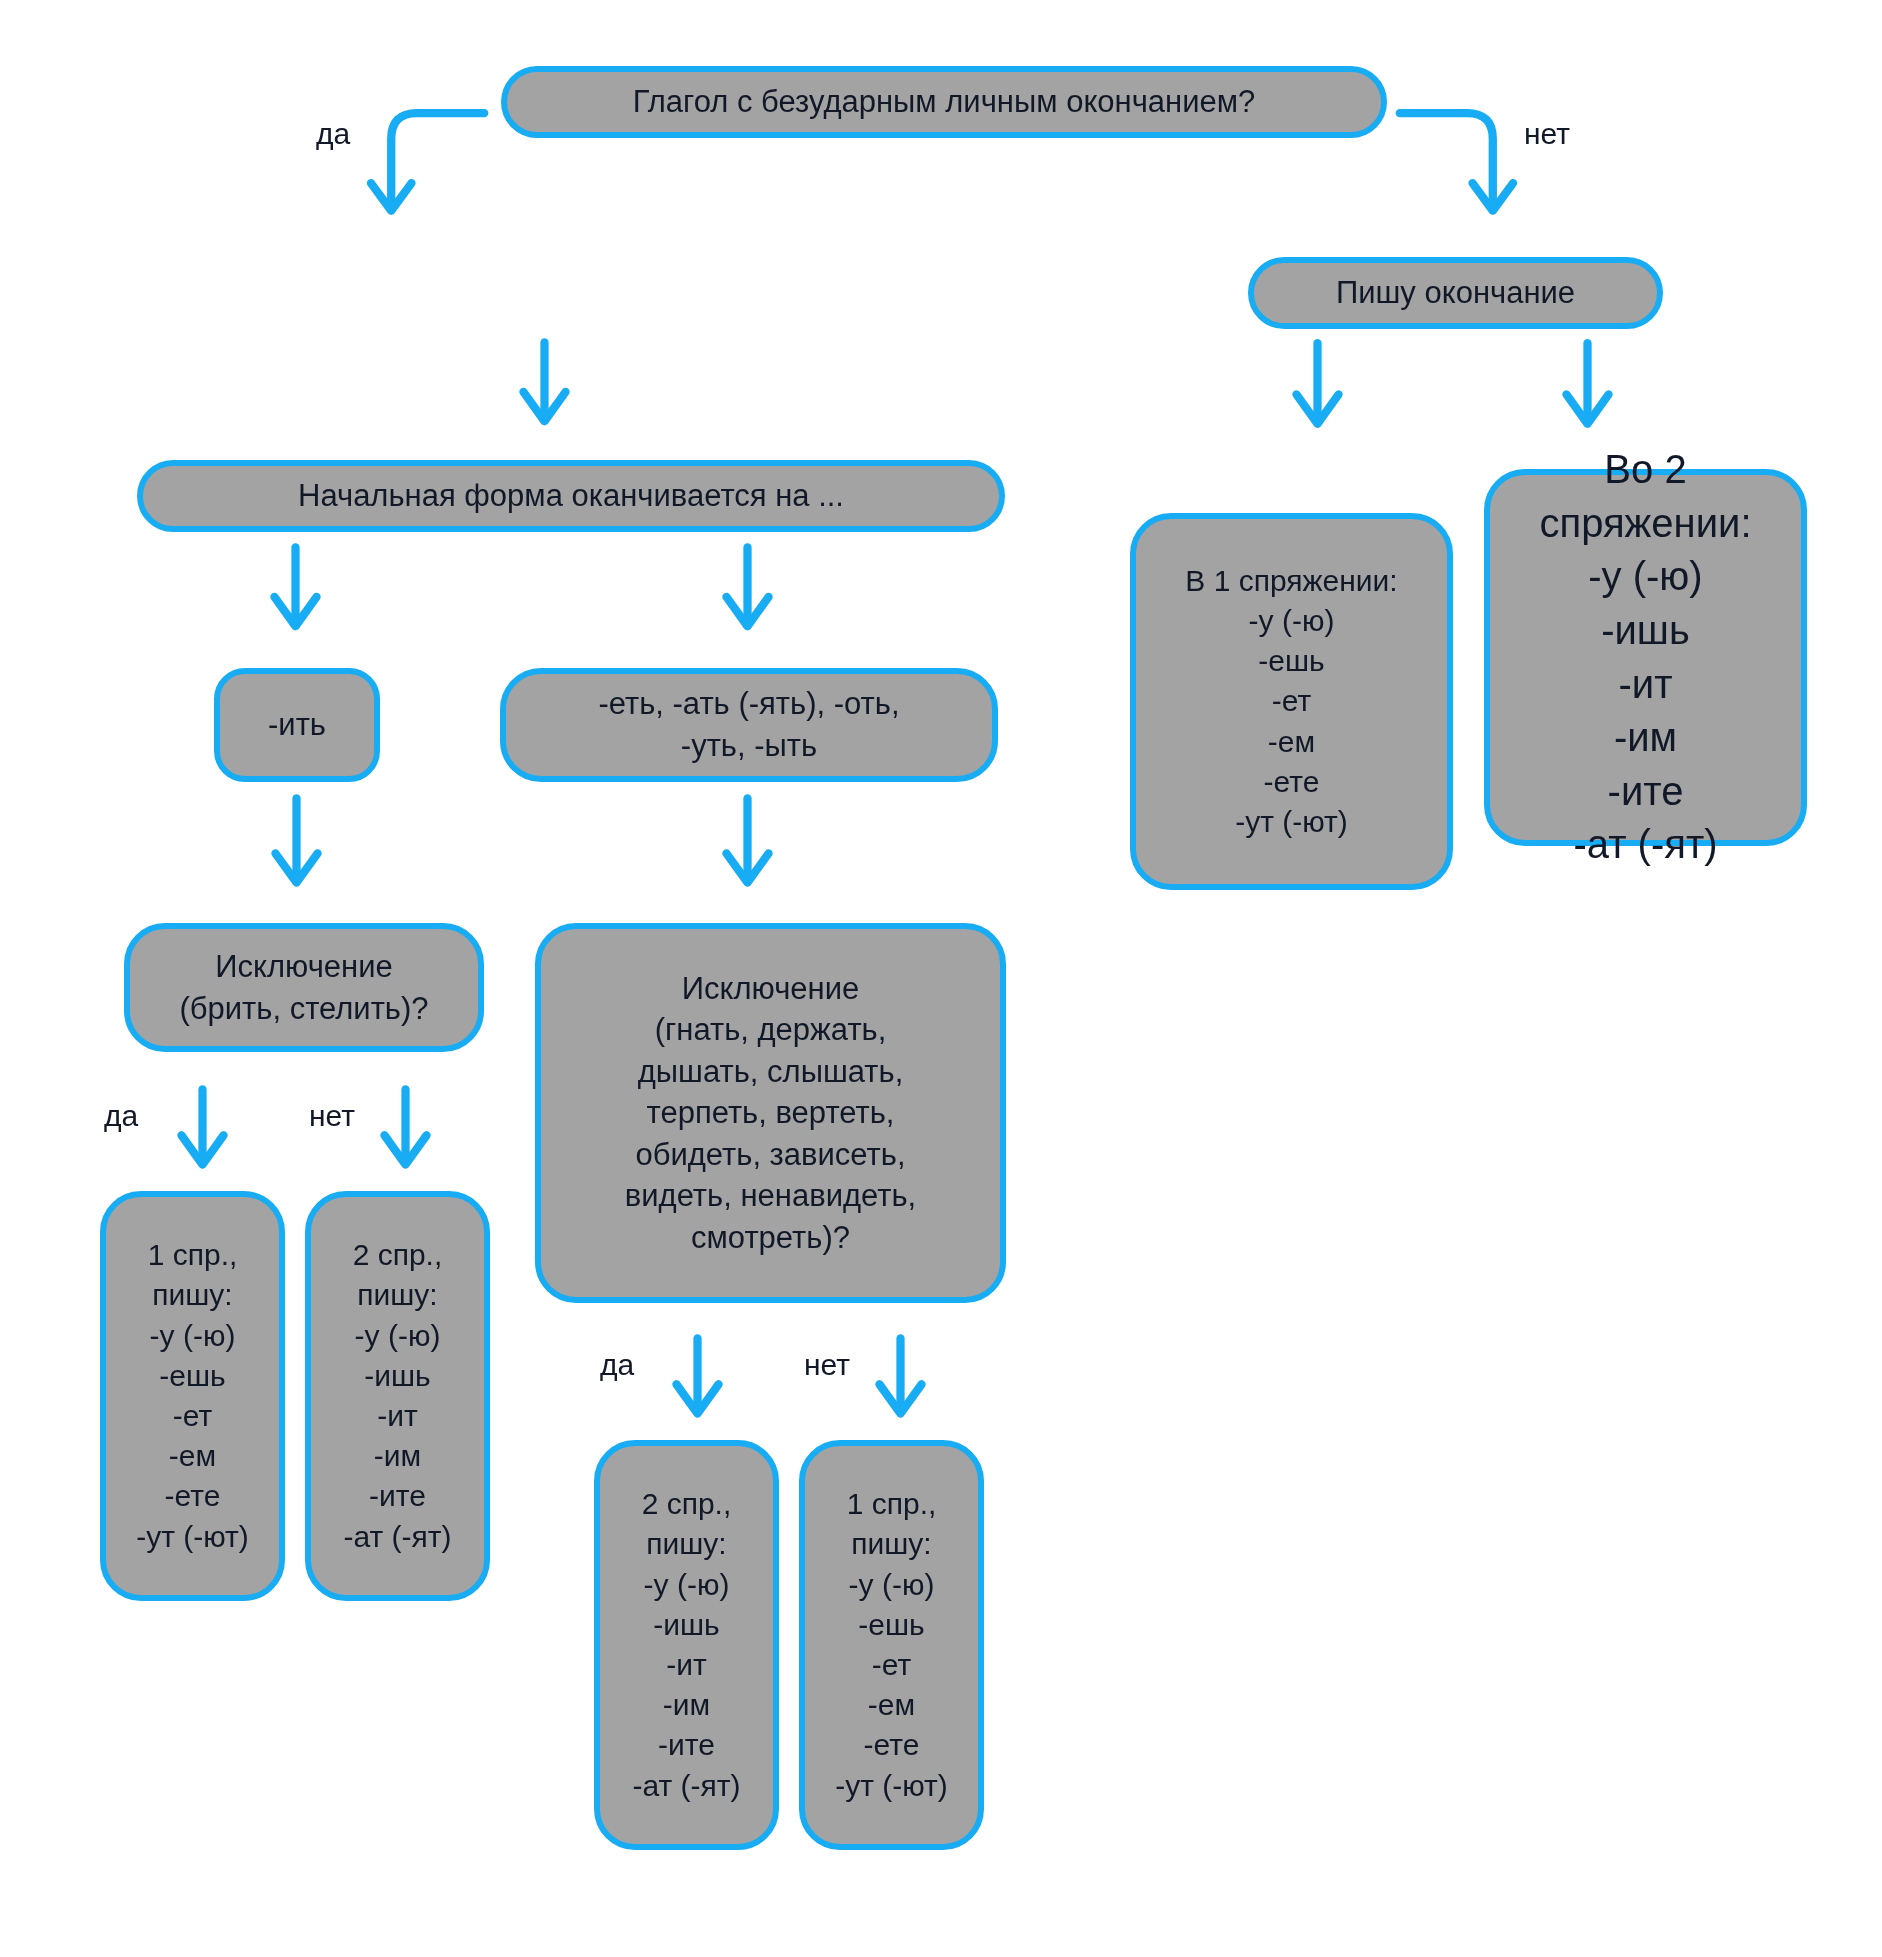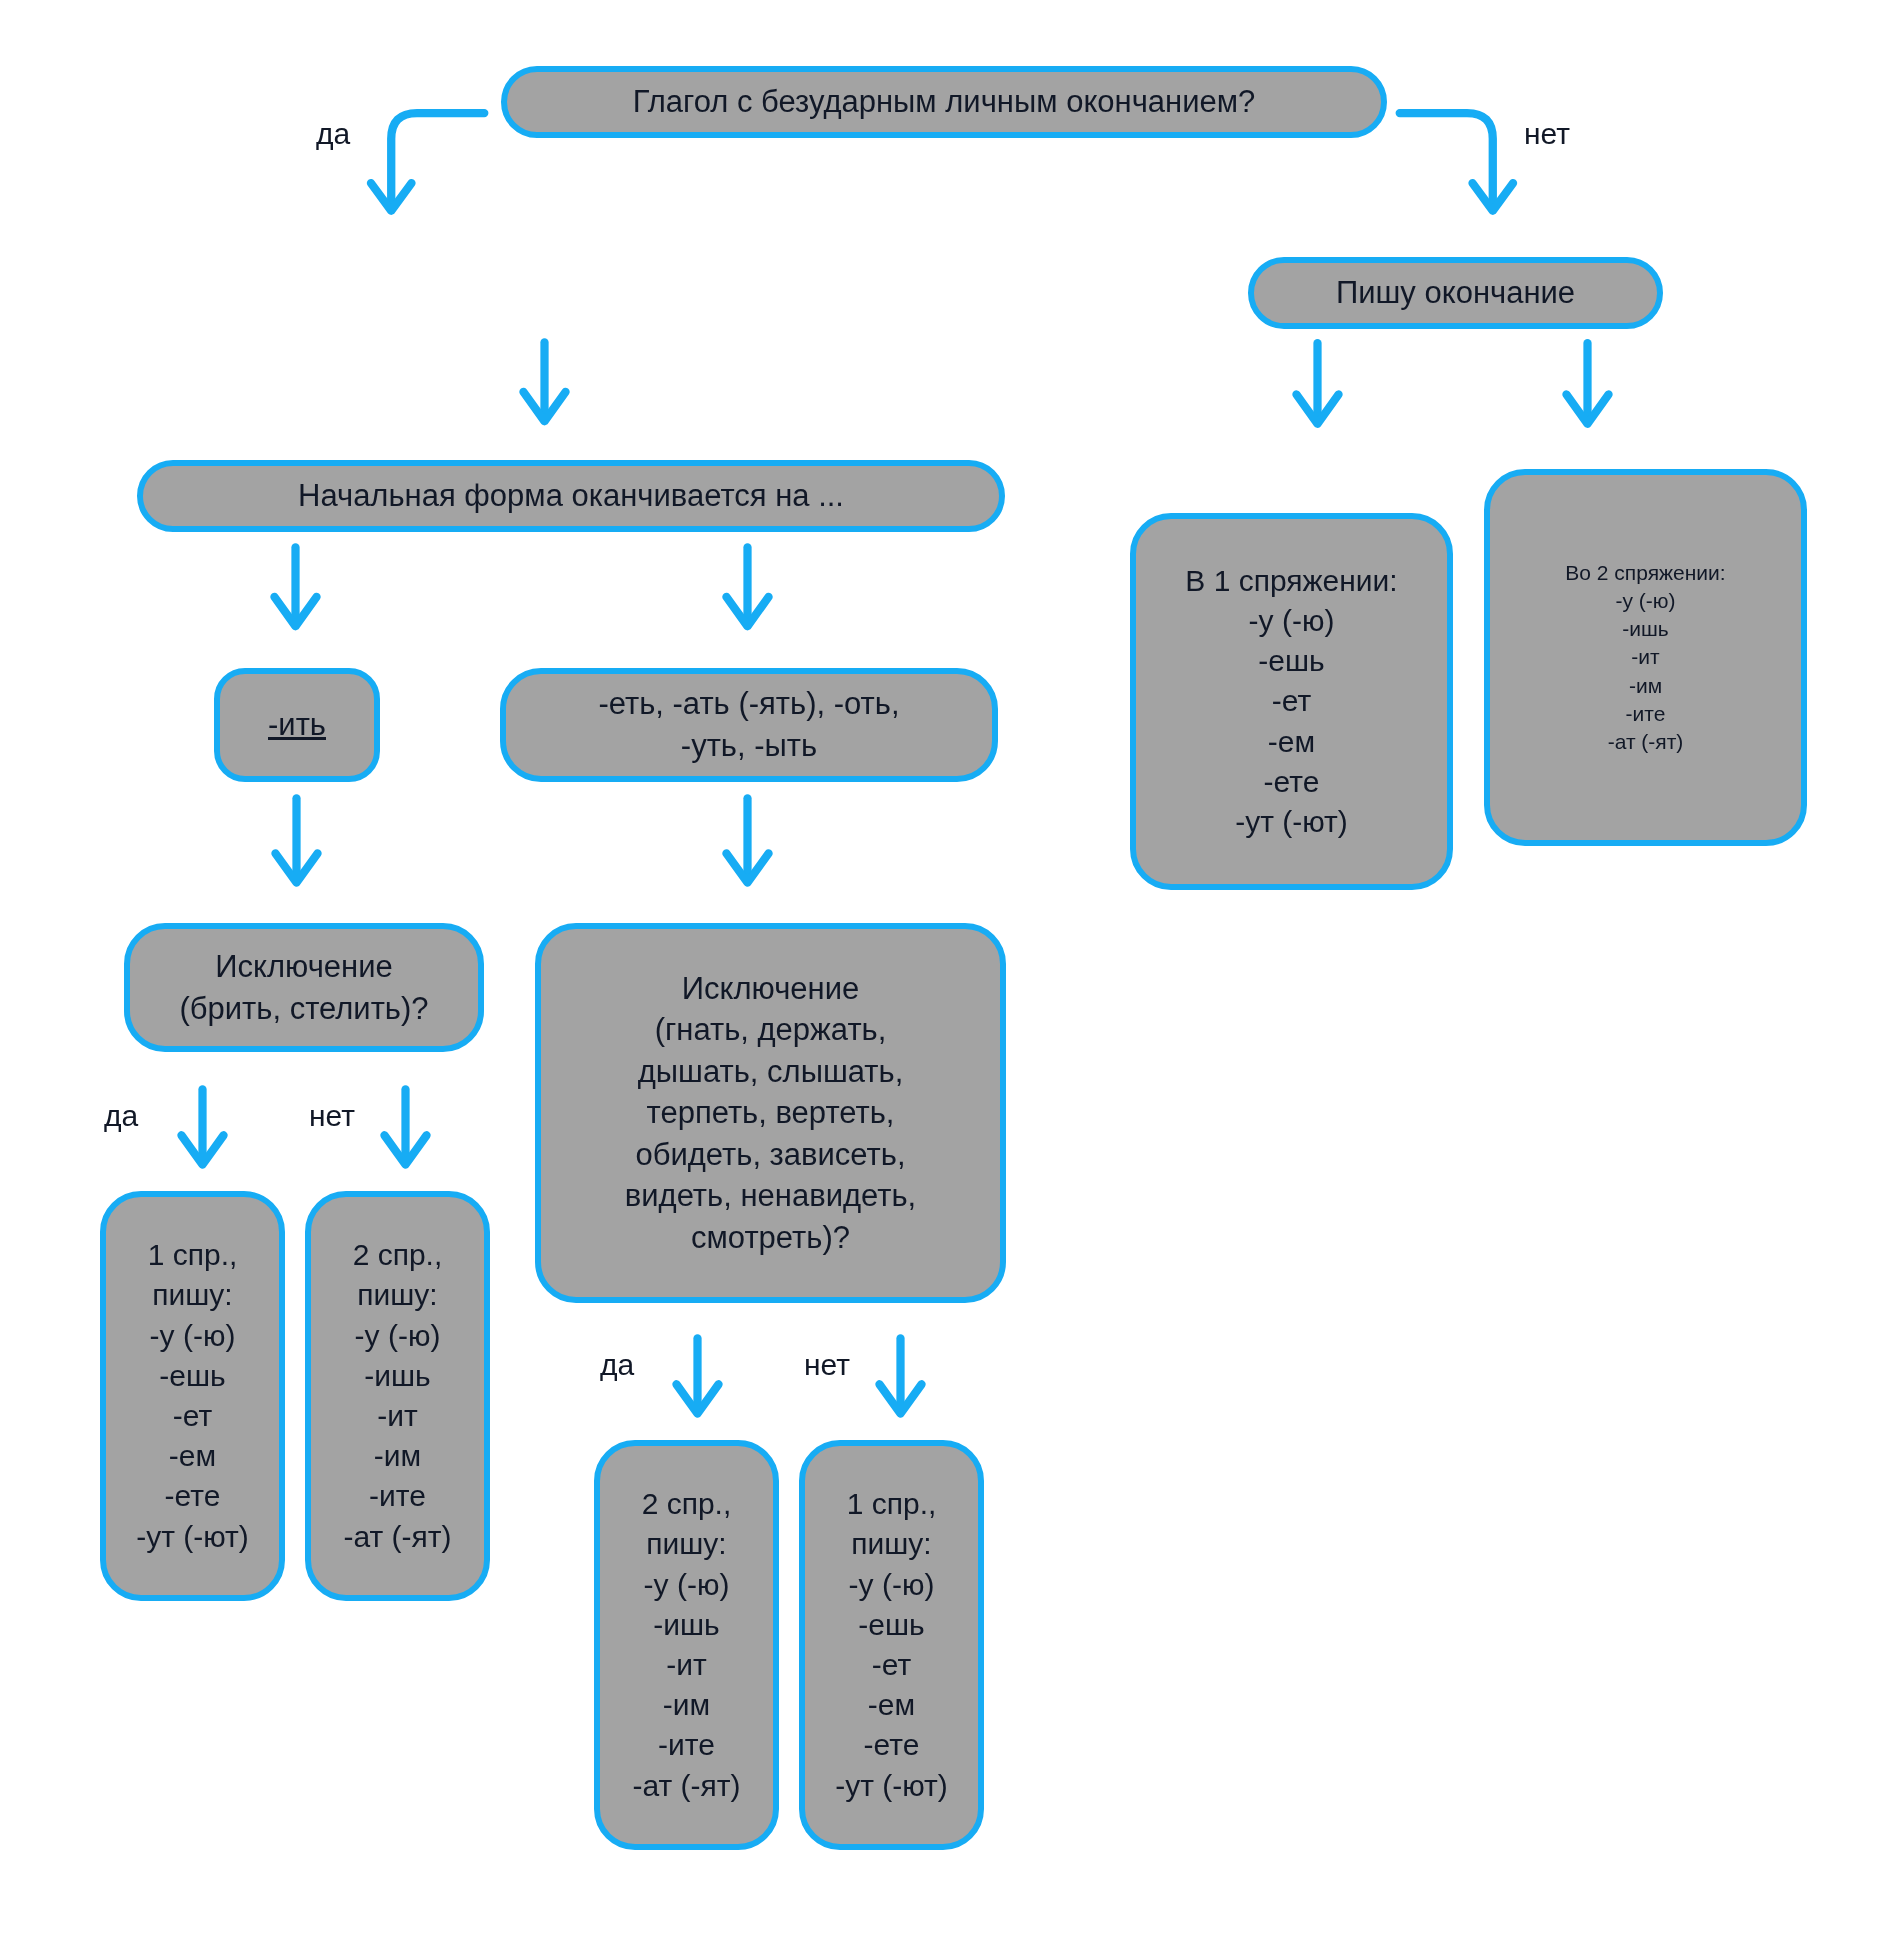--- a/index.html
+++ b/index.html
@@ -24,21 +24,21 @@
     display: flex;
     align-items: center;
     justify-content: center;
     text-align: center;
     line-height: 1.34;
     font-size: 30px;
     padding: 5.5px 13px;
     white-space: pre-line;
   }
   .pill { border-radius: 185px; }
-  .rrect { border-radius: 31px; text-decoration: underline; }
+  .rrect { border-radius: 31px; }
   .lrect { border-radius: 41px; }
 
   .edge-label {
     position: absolute;
     font-size: 30px;
     color: #111827;
     white-space: nowrap;
     margin-top: 21px;
   }
 
@@ -215,21 +215,21 @@
     </svg>
   </div>
 
   <div class="node lrect" style="left:1130px; top:469px; width:323px; height:377px; font-size:30px;margin-top:44px;">В 1 спряжении:
 -у (-ю)
 -ешь
 -ет
 -ем
 -ете
 -ут (-ют)</div>
-  <div class="node lrect" style="left:1484px; top:469px; width:323px; height:377px; font-size:21px;">Во 2 спряжении:
+  <div class="node lrect" style="left:1484px; top:469px; width:323px; height:377px; font-size:40px;">Во 2 спряжении:
 -у (-ю)
 -ишь
 -ит
 -им
 -ите
 -ат (-ят)</div>
 
 </div>
 
 

